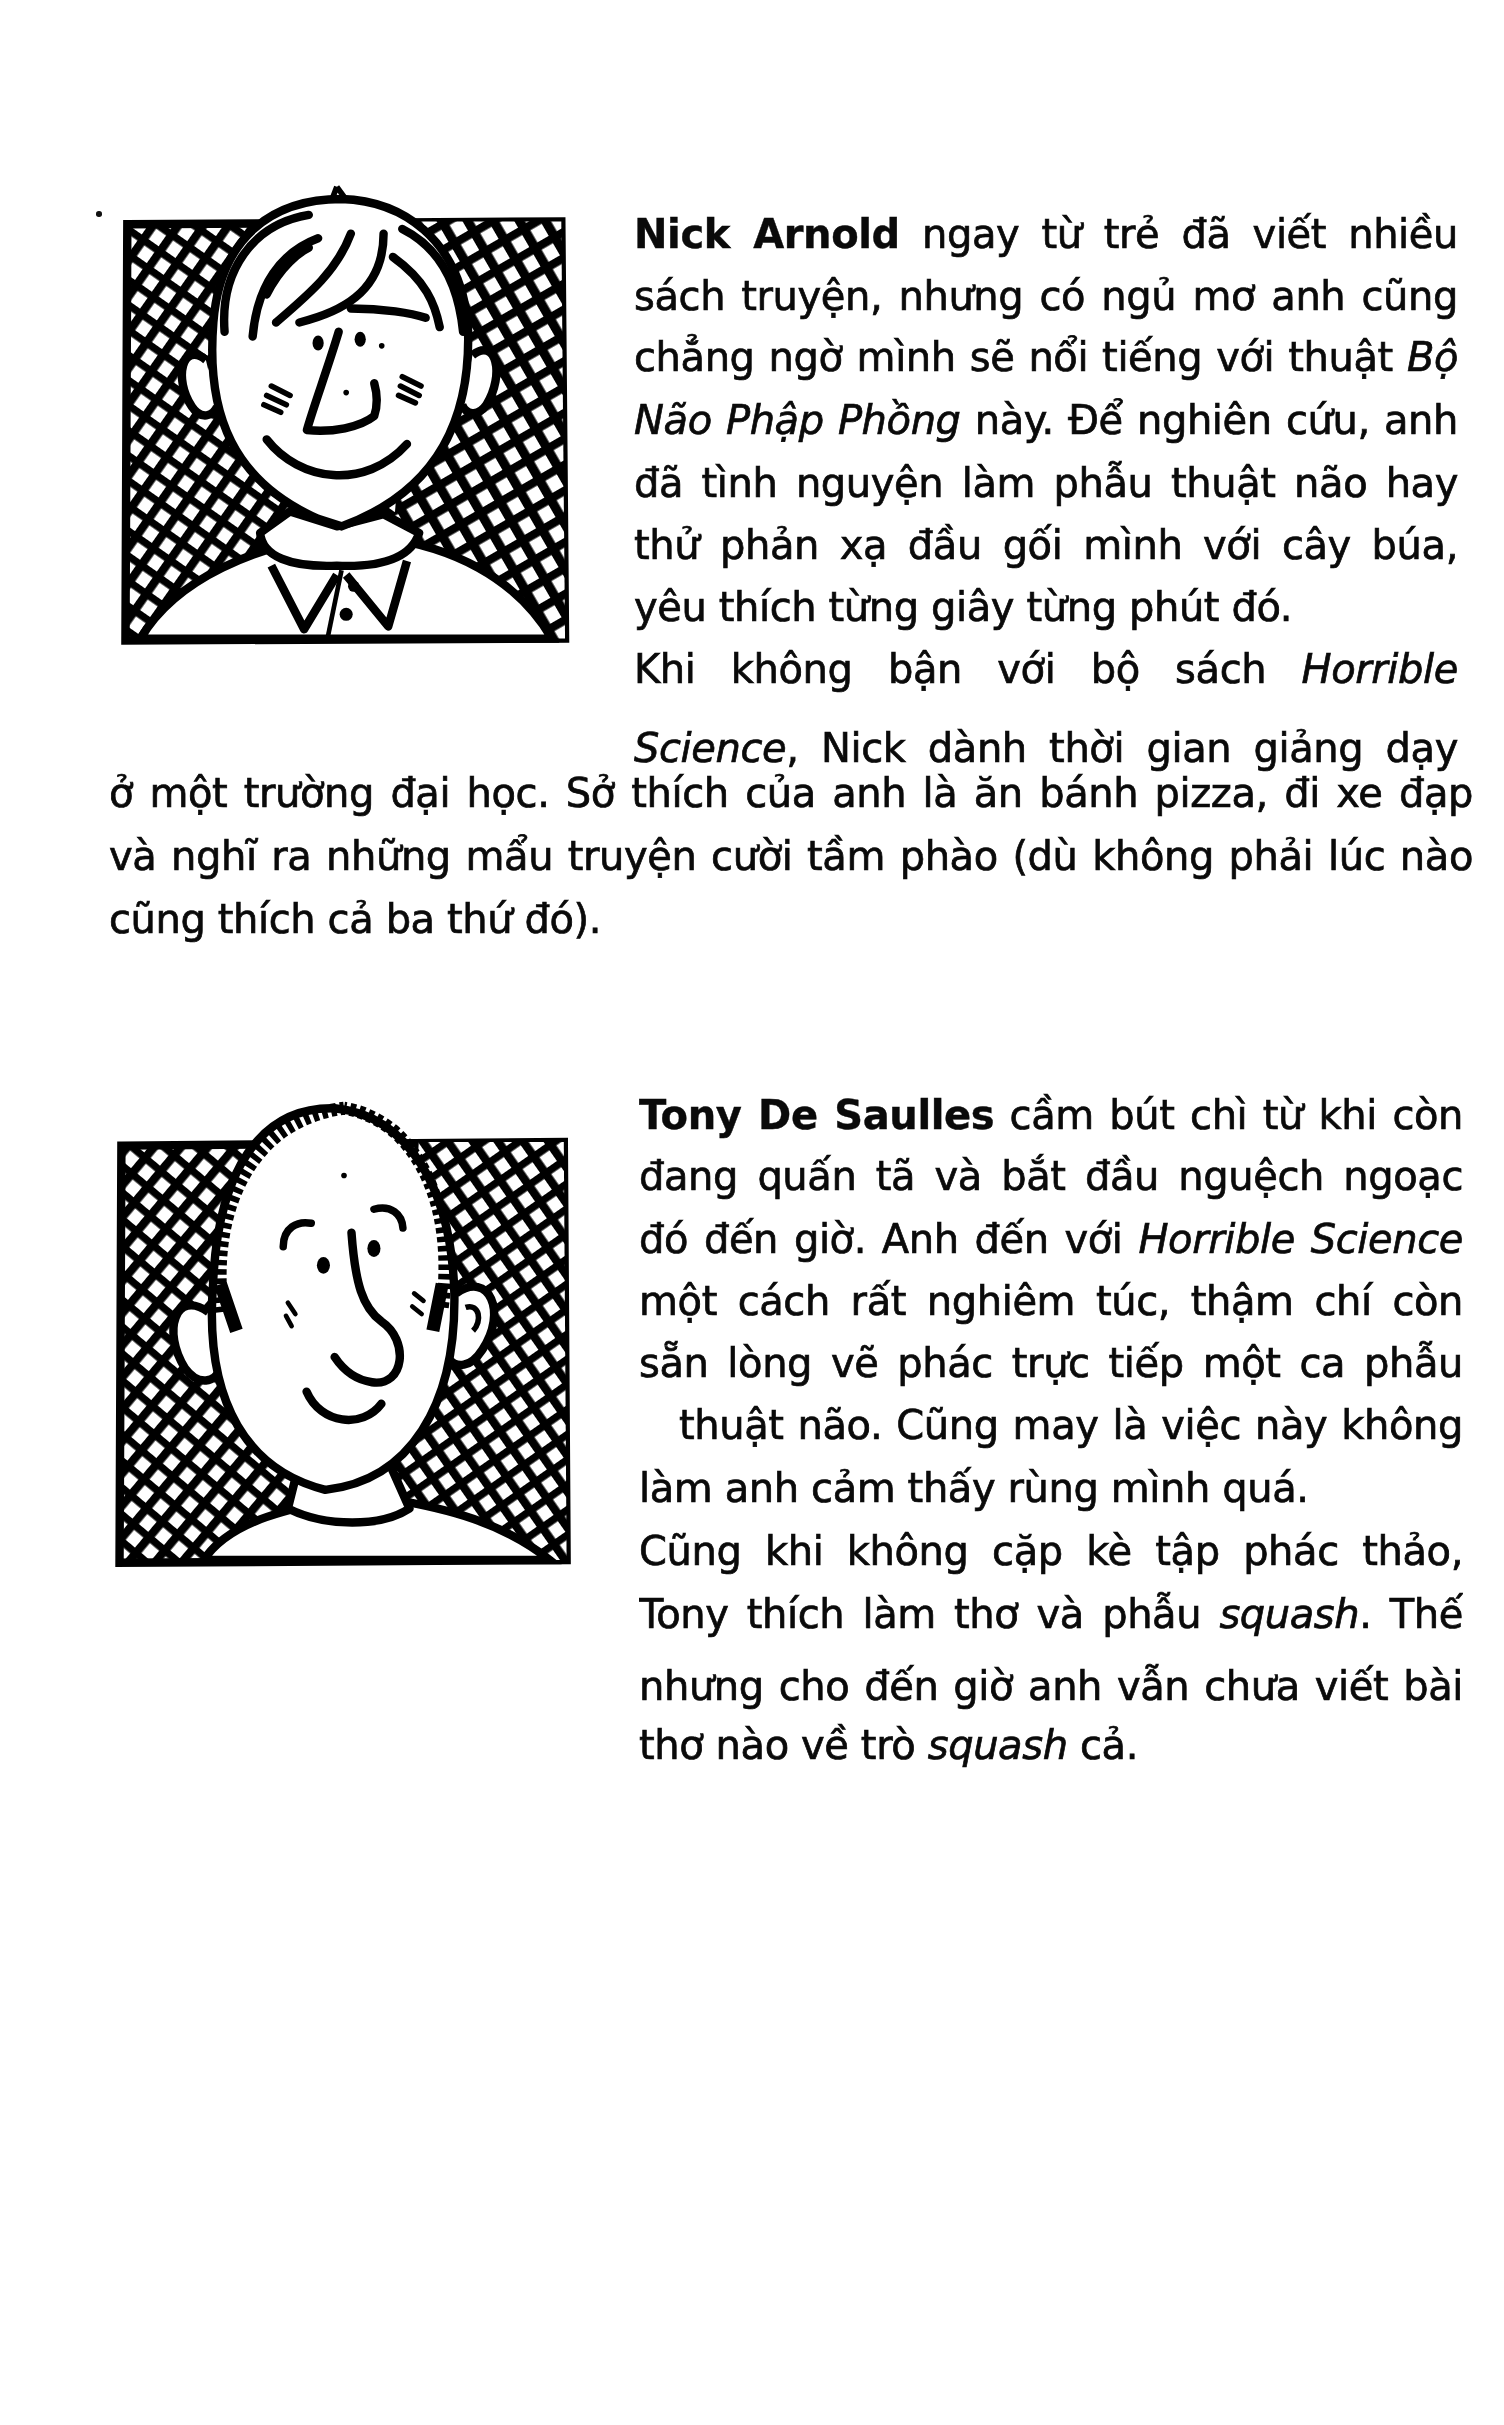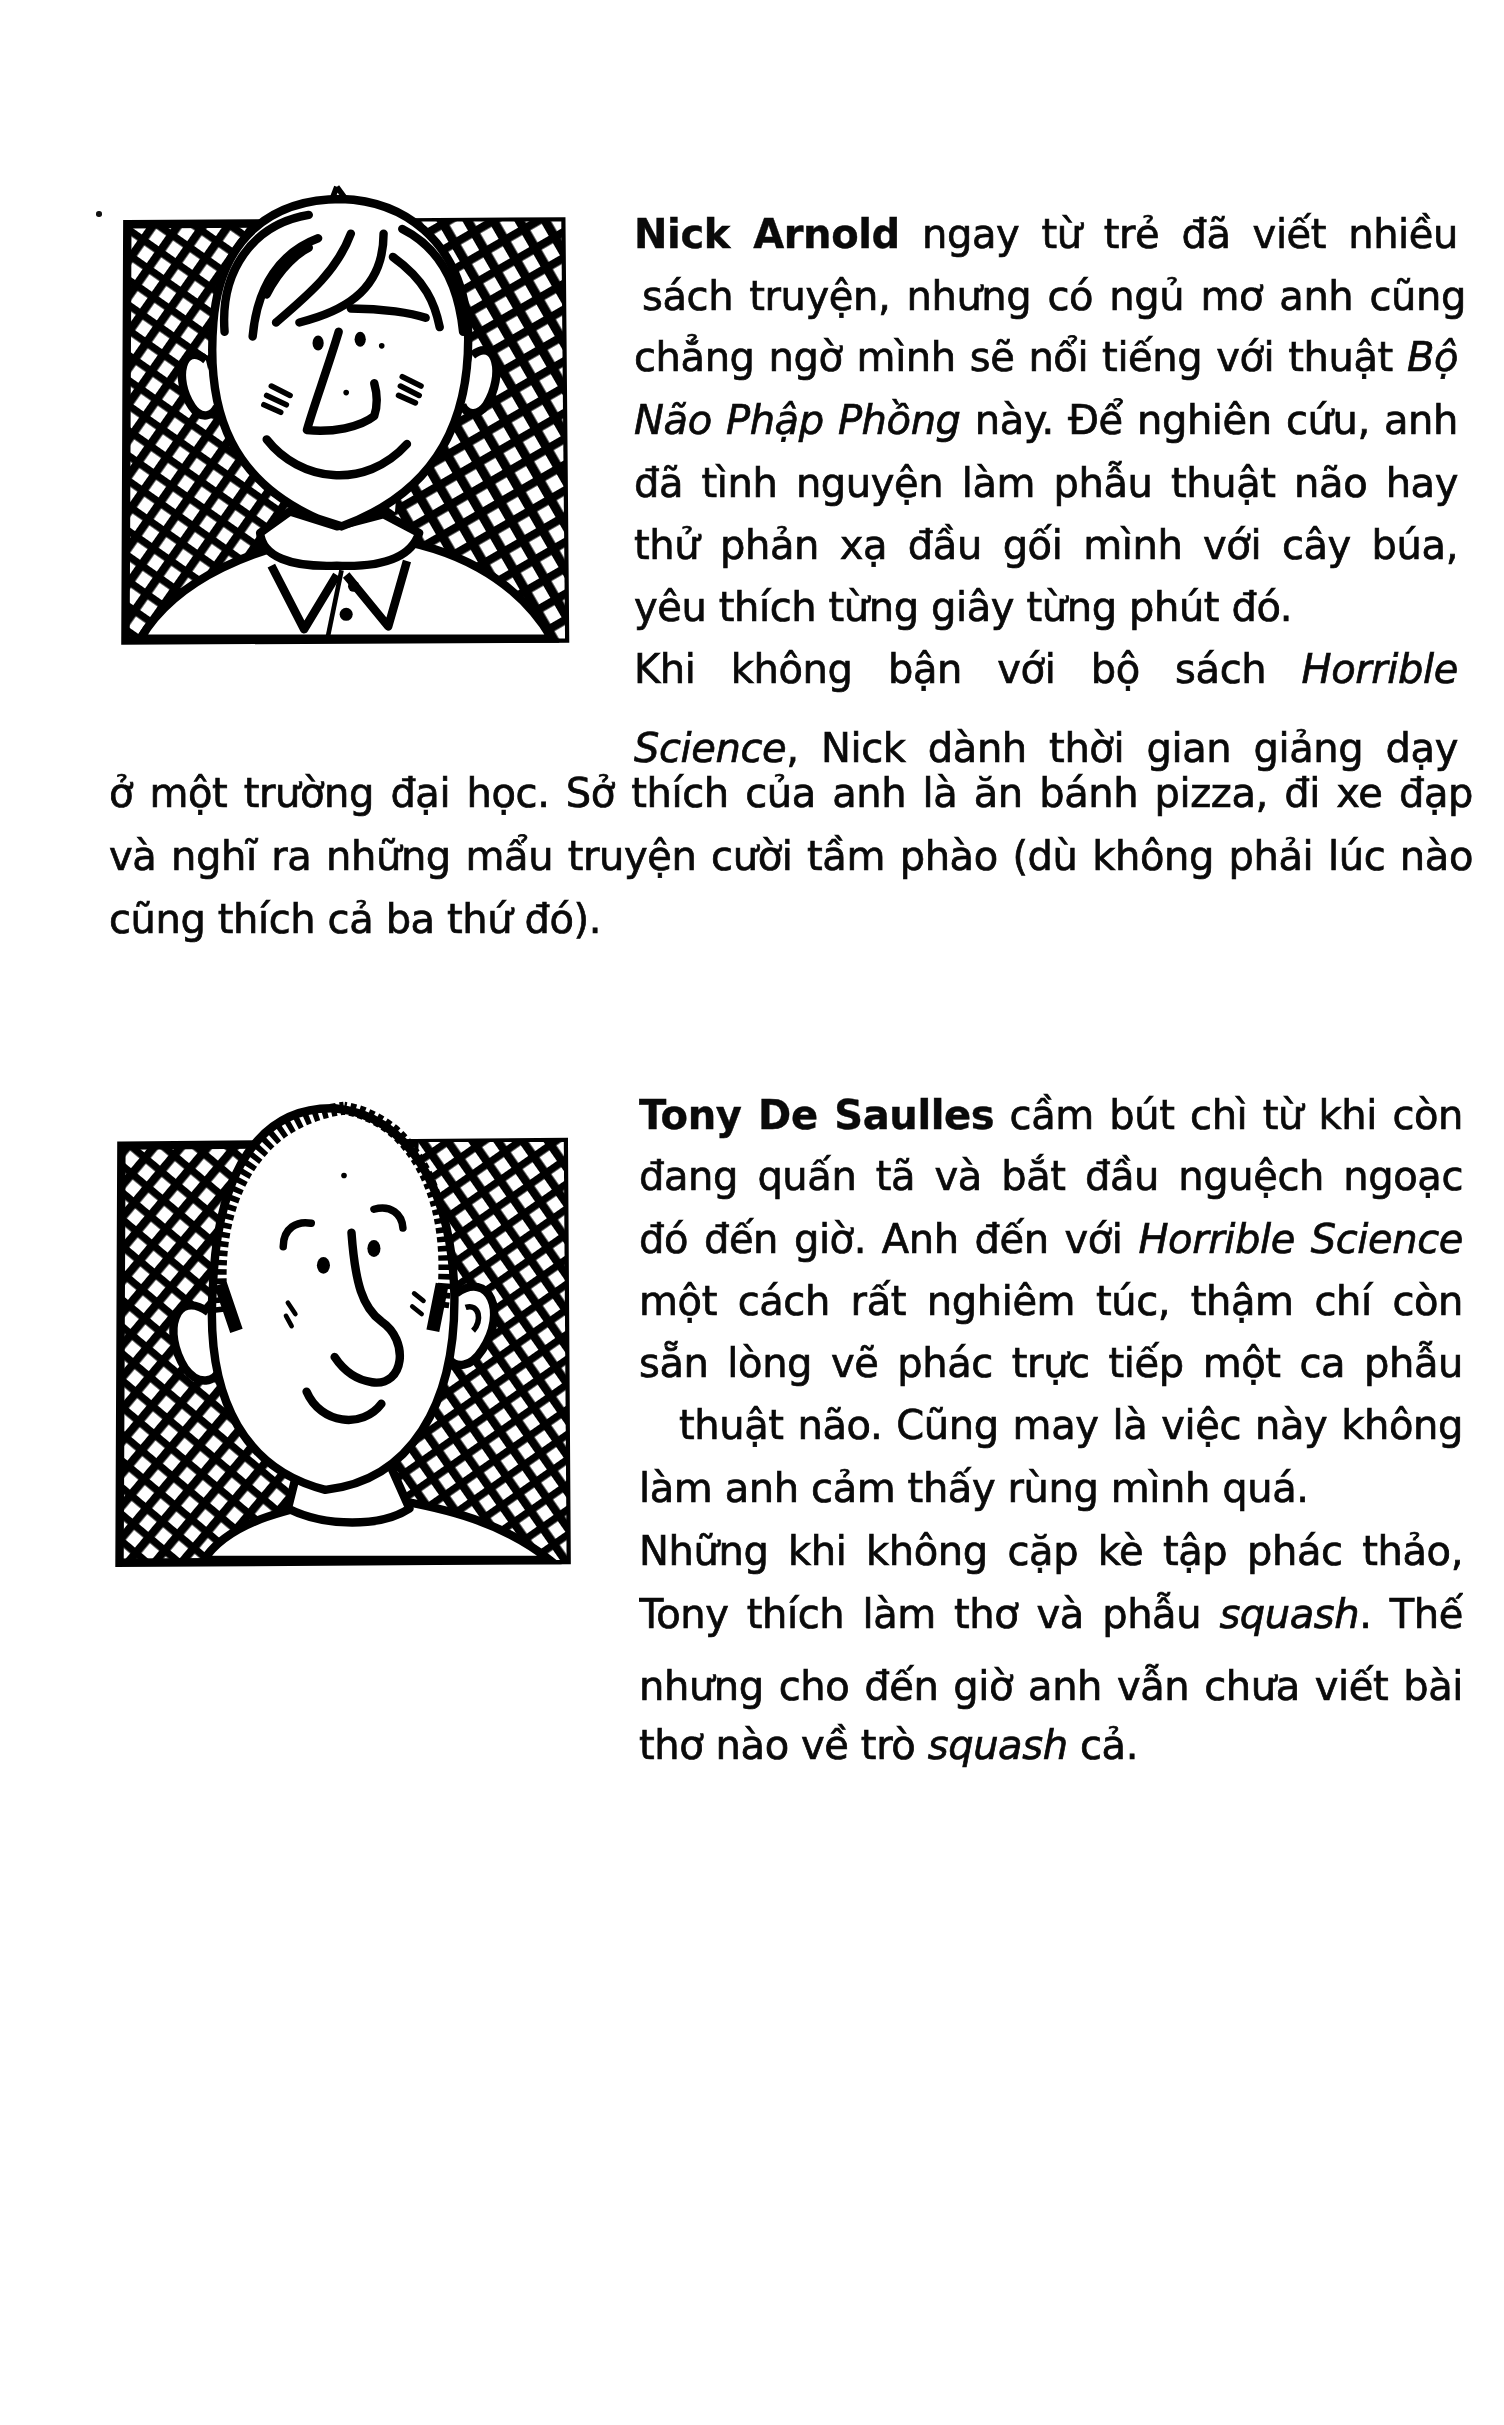--- a/index.html
+++ b/index.html
@@ -136,40 +136,40 @@
 
       <path d="M210 315 C225 350 270 355 290 328" fill="none" stroke="#000" stroke-width="9" stroke-linecap="round"></path>
     </svg>
   </div>
 
   <span class="speck" style="left:96px; top:211px;"></span>
 
   <div id="text-layer">
       <div>
         <div class="line justify" style="left: 634px; width: 824px; top: 206px;"><span class="seg-bold" style="white-space: pre-wrap;">Nick Arnold</span><span class="seg-normal" style="white-space: pre-wrap;"> ngay từ trẻ đã viết nhiều</span></div>
-        <div class="line justify" style="left: 634px; width: 824px; top: 268px; margin-left: 8px;"><span class="seg-normal" style="white-space: pre-wrap;">sách truyện, nhưng có ngủ mơ anh cũng</span></div>
+        <div class="line justify" style="left: 634px; width: 824px; top: 268px;"><span class="seg-normal" style="white-space: pre-wrap;">sách truyện, nhưng có ngủ mơ anh cũng</span></div>
         <div class="line justify" style="left: 634px; width: 824px; top: 329px;"><span class="seg-normal" style="white-space: pre-wrap;">chẳng ngờ mình sẽ nổi tiếng với thuật </span><span class="seg-italic" style="white-space: pre-wrap;">Bộ</span></div>
         <div class="line justify" style="left: 634px; width: 824px; top: 392px;"><span class="seg-italic" style="white-space: pre-wrap;">Não Phập Phồng</span><span class="seg-normal" style="white-space: pre-wrap;"> này. Để nghiên cứu, anh</span></div>
         <div class="line justify" style="left: 634px; width: 824px; top: 455px;"><span class="seg-normal" style="white-space: pre-wrap;">đã tình nguyện làm phẫu thuật não hay</span></div>
         <div class="line justify" style="left: 634px; width: 824px; top: 517px;"><span class="seg-normal" style="white-space: pre-wrap;">thử phản xạ đầu gối mình với cây búa, anh</span></div>
         <div class="line left" style="left: 634px; width: 824px; top: 579px;"><span class="seg-normal">yêu thích từng giây từng phút đó.</span></div>
         <div class="line justify" style="left: 634px; width: 824px; top: 641px;"><span class="seg-normal" style="white-space: pre-wrap;">Khi không bận với bộ sách </span><span class="seg-italic" style="white-space: pre-wrap;">Horrible</span></div>
         <div class="line justify" style="left: 634px; width: 824px; top: 704px; margin-top: 16px;"><span class="seg-italic" style="white-space: pre-wrap;">Science</span><span class="seg-normal" style="white-space: pre-wrap;">, Nick dành thời gian giảng dạy</span></div>
         <div class="line justify" style="left: 109px; width: 1364px; top: 765px;"><span class="seg-normal" style="white-space: pre-wrap;">ở một trường đại học. Sở thích của anh là ăn bánh pizza, đi xe đạp</span></div>
         <div class="line justify" style="left: 109px; width: 1364px; top: 828px;"><span class="seg-normal" style="white-space: pre-wrap;">và nghĩ ra những mẩu truyện cười tầm phào (dù không phải lúc nào</span></div>
         <div class="line left" style="left: 109px; width: 1364px; top: 891px;"><span class="seg-normal">cũng thích cả ba thứ đó).</span></div>
       </div>
       <div>
         <div class="line justify" style="left: 639px; width: 824px; top: 1087px;"><span class="seg-bold" style="white-space: pre-wrap;">Tony De Saulles</span><span class="seg-normal" style="white-space: pre-wrap;"> cầm bút chì từ khi còn</span></div>
         <div class="line justify" style="left: 639px; width: 824px; top: 1148px;"><span class="seg-normal" style="white-space: pre-wrap;">đang quấn tã và bắt đầu nguệch ngoạc từ</span></div>
         <div class="line justify" style="left: 639px; width: 824px; top: 1211px;"><span class="seg-normal" style="white-space: pre-wrap;">đó đến giờ. Anh đến với </span><span class="seg-italic" style="white-space: pre-wrap;">Horrible Science</span></div>
         <div class="line justify" style="left: 639px; width: 824px; top: 1273px;"><span class="seg-normal" style="white-space: pre-wrap;">một cách rất nghiêm túc, thậm chí còn</span></div>
         <div class="line justify" style="left: 639px; width: 824px; top: 1335px;"><span class="seg-normal" style="white-space: pre-wrap;">sẵn lòng vẽ phác trực tiếp một ca phẫu</span></div>
         <div class="line justify" style="left: 639px; width: 824px; top: 1397px;"><span class="seg-normal" style="white-space: pre-wrap; margin-left: 40px;">thuật não. Cũng may là việc này không</span></div>
         <div class="line left" style="left: 639px; width: 824px; top: 1460px;"><span class="seg-normal">làm anh cảm thấy rùng mình quá.</span></div>
-        <div class="line justify" style="left: 639px; width: 824px; top: 1523px;"><span class="seg-normal" style="white-space: pre-wrap;">Những khi không cặp kè tập phác thảo,</span></div>
+        <div class="line justify" style="left: 639px; width: 824px; top: 1523px;"><span class="seg-normal" style="white-space: pre-wrap;">Cũng khi không cặp kè tập phác thảo,</span></div>
         <div class="line justify" style="left: 639px; width: 824px; top: 1586px;"><span class="seg-normal" style="white-space: pre-wrap;">Tony thích làm thơ và phẫu </span><span class="seg-italic" style="white-space: pre-wrap;">squash</span><span class="seg-normal" style="white-space: pre-wrap;">. Thế</span></div>
         <div class="line justify" style="left: 639px; width: 824px; top: 1658px;"><span class="seg-normal" style="white-space: pre-wrap;">nhưng cho đến giờ anh vẫn chưa viết bài</span></div>
         <div class="line left" style="left: 639px; width: 824px; top: 1717px;"><span class="seg-normal">thơ nào về trò </span><span class="seg-italic">squash</span><span class="seg-normal"> cả.</span></div>
       </div>
     </div>
 </div>
 
 
 </body></html>

